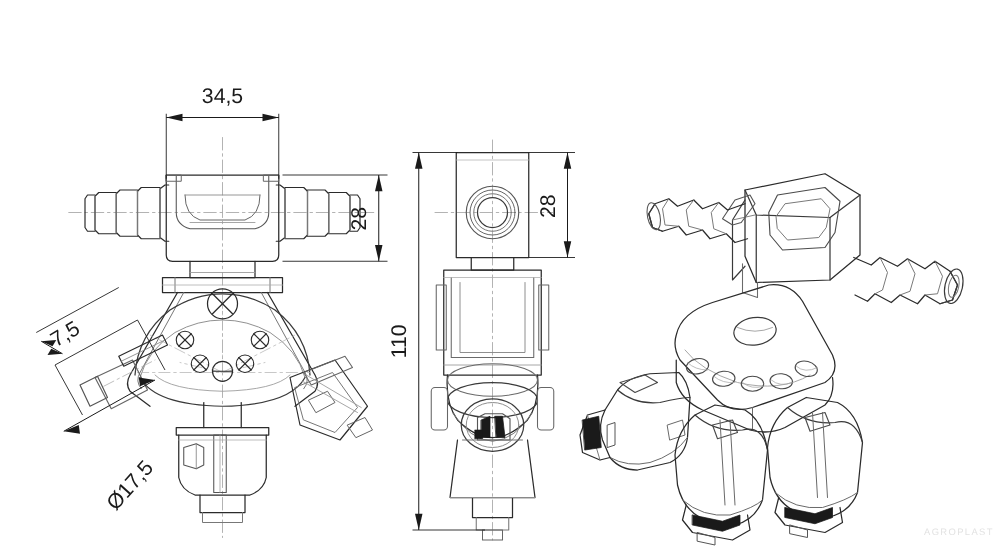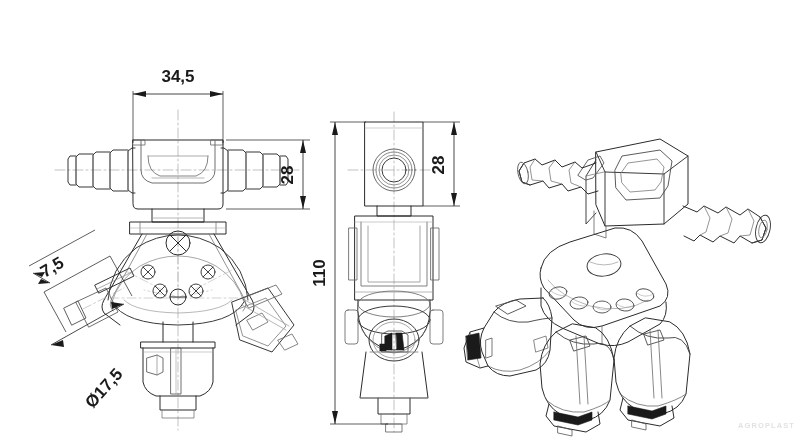--- a/index.html
+++ b/index.html
@@ -1,21 +1,21 @@
 <!DOCTYPE html>
 <html><head>
 <meta charset="utf-8">
 <style>
   html,body{margin:0;padding:0;background:#ffffff;}
   body{
     width:800px;height:437px;overflow:hidden;position:relative;
     font-family:"Liberation Sans", sans-serif;
     background:#fefefe;
   }
-  #sheet{position:absolute;left:0;top:0;width:800px;height:352px;font-weight:bold;}
+  #sheet{position:absolute;left:0;top:0;width:800px;height:352px;}
   svg{display:block;}
   .dimtxt{
     font-family:"Liberation Sans", sans-serif;
     font-size:17px;fill:#1a1a1a;letter-spacing:0px;
   }
   .wm{
     font-family:"Liberation Sans", sans-serif;
     font-size:7.5px;fill:#e2e2e2;letter-spacing:1.1px;
   }
 </style>

